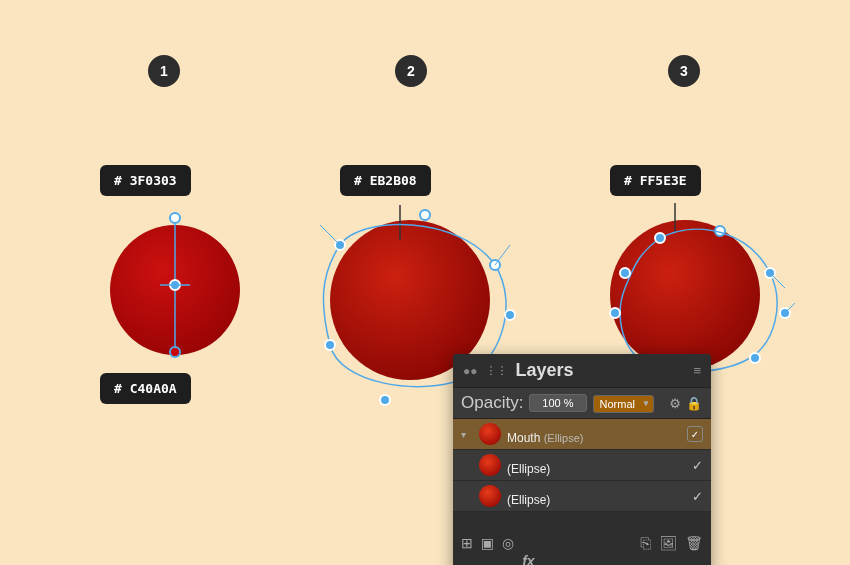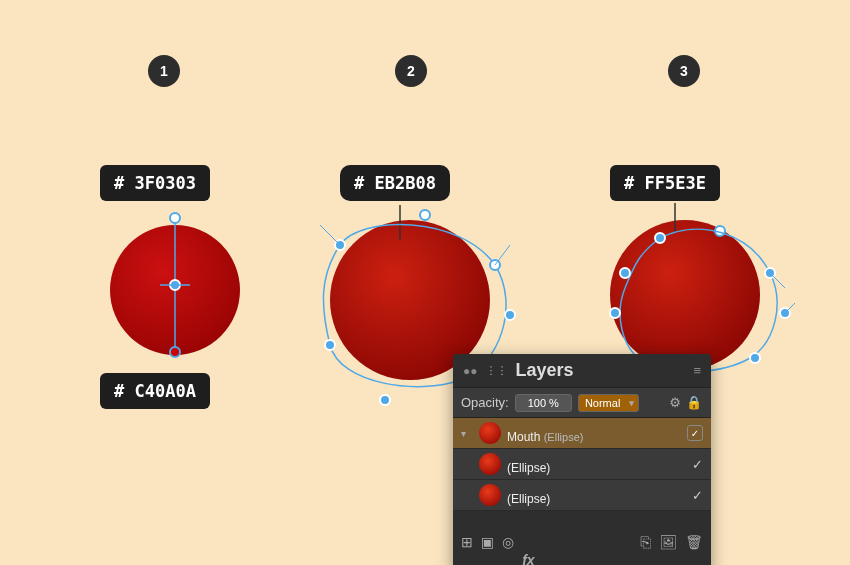--- a/index.html
+++ b/index.html
@@ -26,21 +26,21 @@
       font-size: 14px;
       font-weight: bold;
       position: absolute;
     }
 
     
     .color-label {
       background: #1e1e1e;
       color: #fff;
       font-family: monospace;
-      font-size: 17px;
+      font-size: 13px;
       font-weight: bold;
       padding: 8px 14px;
       border-radius: 6px;
       position: absolute;
       white-space: nowrap;
     }
 
     
     .diagram1 {
       position: absolute;
@@ -81,21 +81,21 @@
     .layers-opacity-row {
       display: flex;
       align-items: center;
       padding: 5px 8px;
       gap: 6px;
       background: #3a3a3a;
       border-bottom: 1px solid #222;
     }
     .opacity-label {
       color: #ccc;
-      font-size: 13px;
+      font-size: 17px;
       text-align: right;
     }
     .opacity-value {
       background: #555;
       color: #fff;
       font-size: 11px;
       padding: 2px 12px;
       border-radius: 3px;
       border: 1px solid #666;
     }
@@ -206,21 +206,21 @@
 
   <div class="color-label" style="top: 318px; left: 0;"># C40A0A</div>
 </div>
 
 <div style="position:absolute; left:340px; top:55px;">
 
   <div class="step-circle" style="left: 55px; top: 0;">
     <span>2</span>
   </div>
 
-  <div class="color-label" style="top: 110px; left: 0; border-radius: 10px;"># EB2B08</div>
+  <div class="color-label" style="top: 110px; left: 0;"># EB2B08</div>
 
   <div style="position:absolute; top:165px; left:-10px; width:160px; height:160px; border-radius:50%; background: radial-gradient(circle at 40% 35%, #cc2010, #7a0000);"></div>
 
   <svg width="220" height="230" style="position:absolute; top:150px; left:-30px;">
 
     <line x1="90" y1="0" x2="90" y2="35" stroke="#333" stroke-width="1.5"></line>
 
     <path d="M 30,40 C 50,10 150,10 185,60 C 210,100 190,160 150,175 C 110,190 30,180 20,140 C 10,100 10,70 30,40 Z" fill="none" stroke="#4fa8e8" stroke-width="1.5"></path>
 
     <circle cx="30" cy="40" r="5" fill="#4fa8e8" stroke="white" stroke-width="2"></circle>

